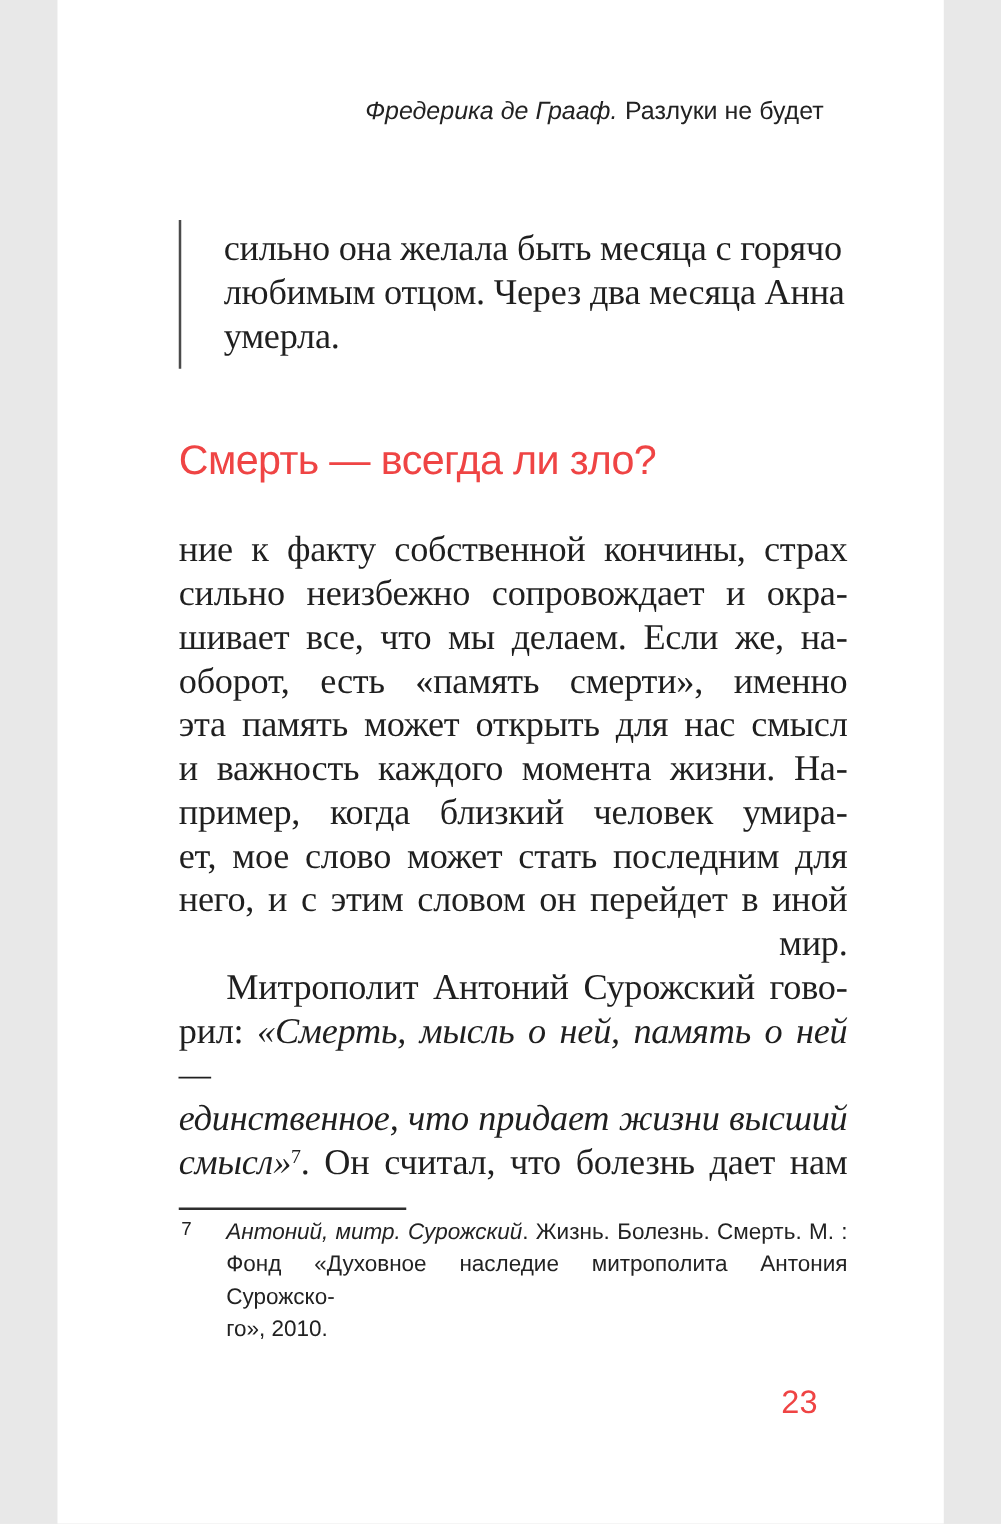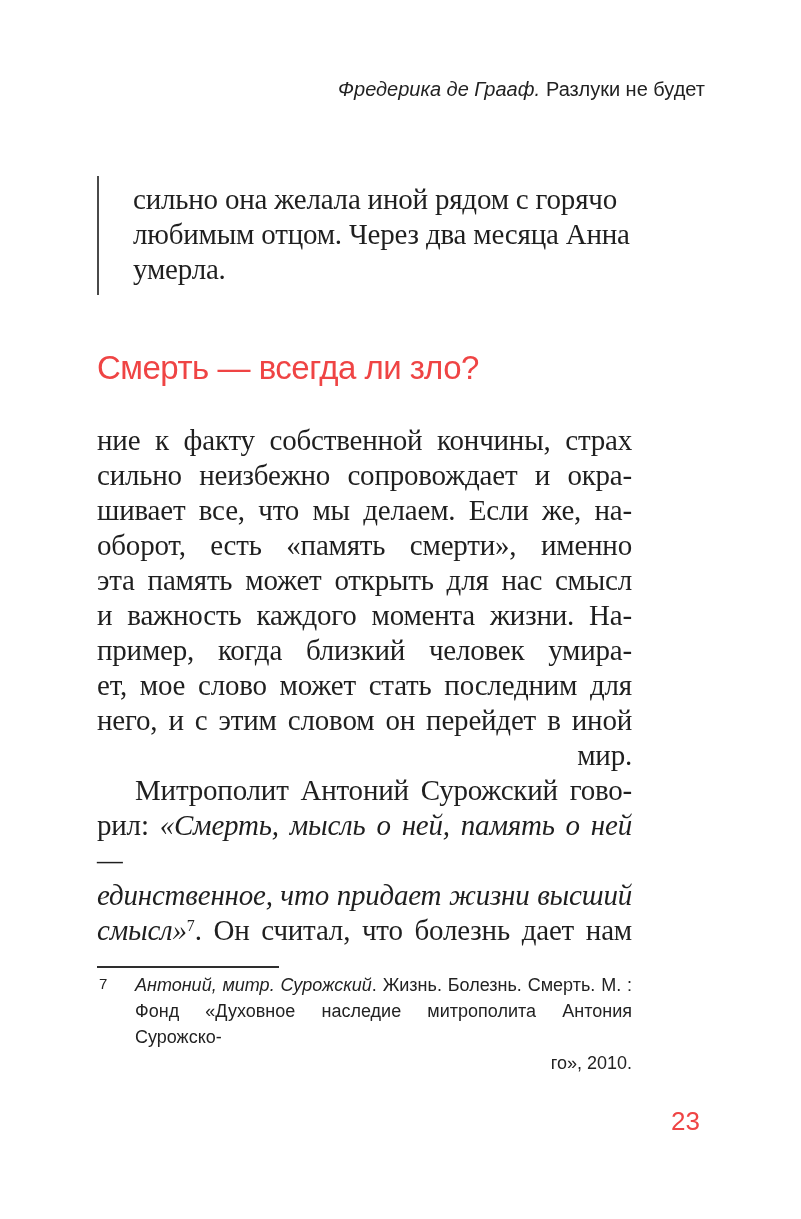--- a/index.html
+++ b/index.html
@@ -1,18 +1,18 @@
 <!DOCTYPE html>
 <html lang="ru"><head>
 <meta charset="utf-8">
 <style>
   html, body { margin: 0; padding: 0; background: #e8e8e8; }
   .page {
     position: relative;
-    width: 801px;
+    width: 709px;
     height: 1219px;
     margin: 0 auto;
     background: #ffffff;
     color: #1f1f1f;
     overflow: hidden;
   }
 
   
   .header {
     position: absolute;
@@ -99,21 +99,21 @@
     color: #222;
   }
   .fnmark {
     position: absolute;
     left: 2px;
     top: -1px;
     font-size: 15px;
   }
   .fntext { margin-left: 38px; }
   .fjl { text-align: justify; text-align-last: justify; }
-  .fll { text-align: right; }
+  .fll { text-align: left; }
 
   
   .pagenum {
     position: absolute;
     right: 101px;
     top: 1106px;
     font-family: "Liberation Sans", "DejaVu Sans", sans-serif;
     font-size: 26px;
     color: #ef4444;
   }
@@ -121,21 +121,21 @@
 </head>
 <body>
 
 <div class="page">
 
   <header class="header">
     <span class="it">Фредерика де Грааф.</span><span class="title">Разлуки не будет</span>
   </header>
 
   <blockquote class="quote">
-    <div class="qline">сильно она желала иной рядом с горячо</div>
+    <div class="qline">сильно она желала быть месяца с горячо</div>
     <div class="qline">любимым отцом. Через два месяца Анна</div>
     <div class="qline">умерла.</div>
   </blockquote>
 
   <h1 class="heading">Смерть — всегда ли зло?</h1>
 
   <div class="bodytext">
     <div class="jl">ние к факту собственной кончины, страх</div>
     <div class="jl">сильно неизбежно сопровождает и окра-</div>
     <div class="jl">шивает все, что мы делаем. Если же, на-</div>

